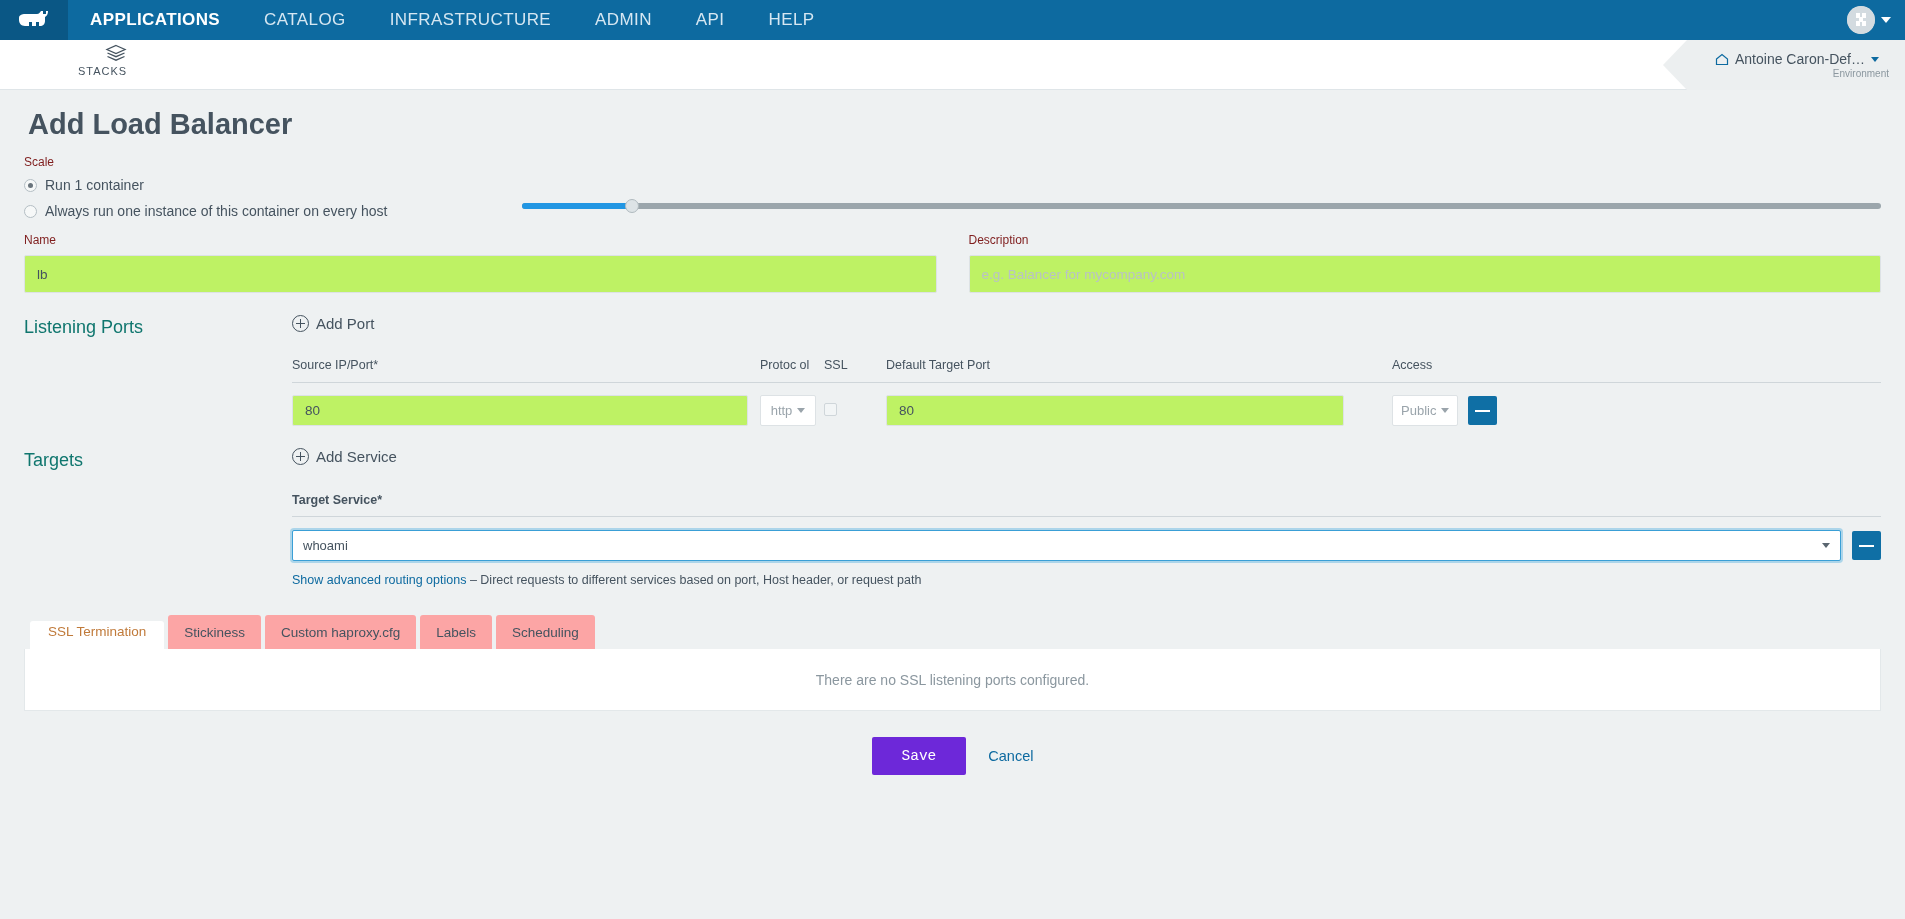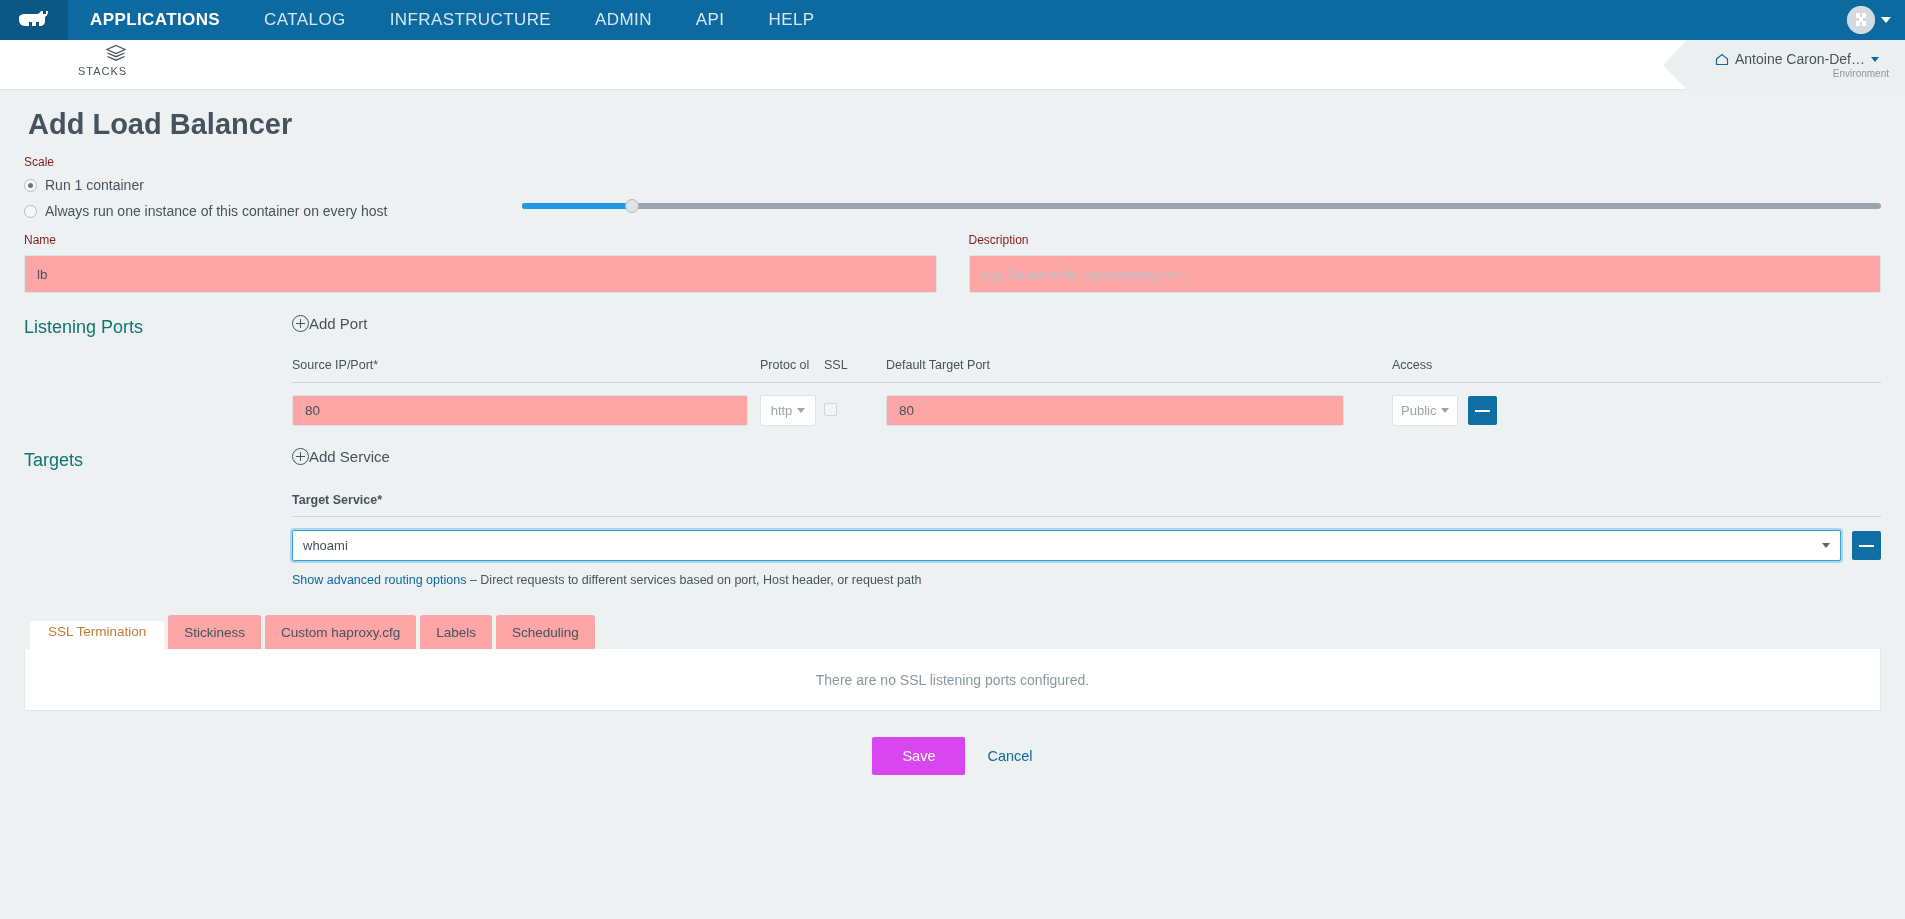--- a/index.html
+++ b/index.html
@@ -189,21 +189,21 @@
   .two-col {
     display: flex;
     gap: 32px;
     margin-top: 14px;
   }
   .col { flex: 1; }
   .input {
     width: 100%;
     height: 38px;
     border: 1px solid #dde2e5;
-    background: #fca5a5;
+    background: #bef264;
     border-radius: 2px;
     padding: 0 12px;
     font-size: 13.5px;
     color: #45535f;
     font-family: "Liberation Sans", sans-serif;
     outline: none;
   }
   .input::placeholder { color: #b9c1c6; }
 
   
@@ -215,20 +215,21 @@
     width: 268px;
     flex: none;
     font-size: 18px;
     color: #0f766e;
     padding-top: 2px;
   }
   .section-body { flex: 1; }
 
   .add-link {
     display: inline-flex; align-items: center;
+    gap: 7px;
     color: #45535f;
     font-size: 15px;
     cursor: pointer;
   }
   .plus-circle {
     width: 17px; height: 17px;
     border: 1.6px solid #45535f;
     border-radius: 50%;
     position: relative;
     flex: none;
@@ -383,28 +384,28 @@
   }
 
   
   .footer {
     margin-top: 26px;
     display: flex; align-items: center; justify-content: center;
     gap: 22px;
     padding-bottom: 24px;
   }
   .btn-save {
-    background: #d946ef;
+    background: #6d28d9;
     color: #ffffff;
     border: none;
     font-size: 14.5px;
     padding: 11px 30px;
     border-radius: 2px;
     cursor: pointer;
-    font-family: Liberation Sans, sans-serif;
+    font-family: Liberation Mono, monospace;
   }
   .btn-cancel {
     color: #0d6aa0;
     font-size: 14.5px;
     cursor: pointer;
   }
 </style>
 </head>
 <body>
 

